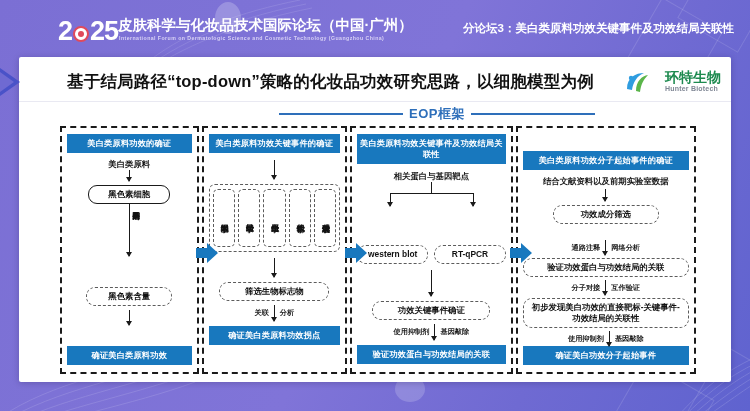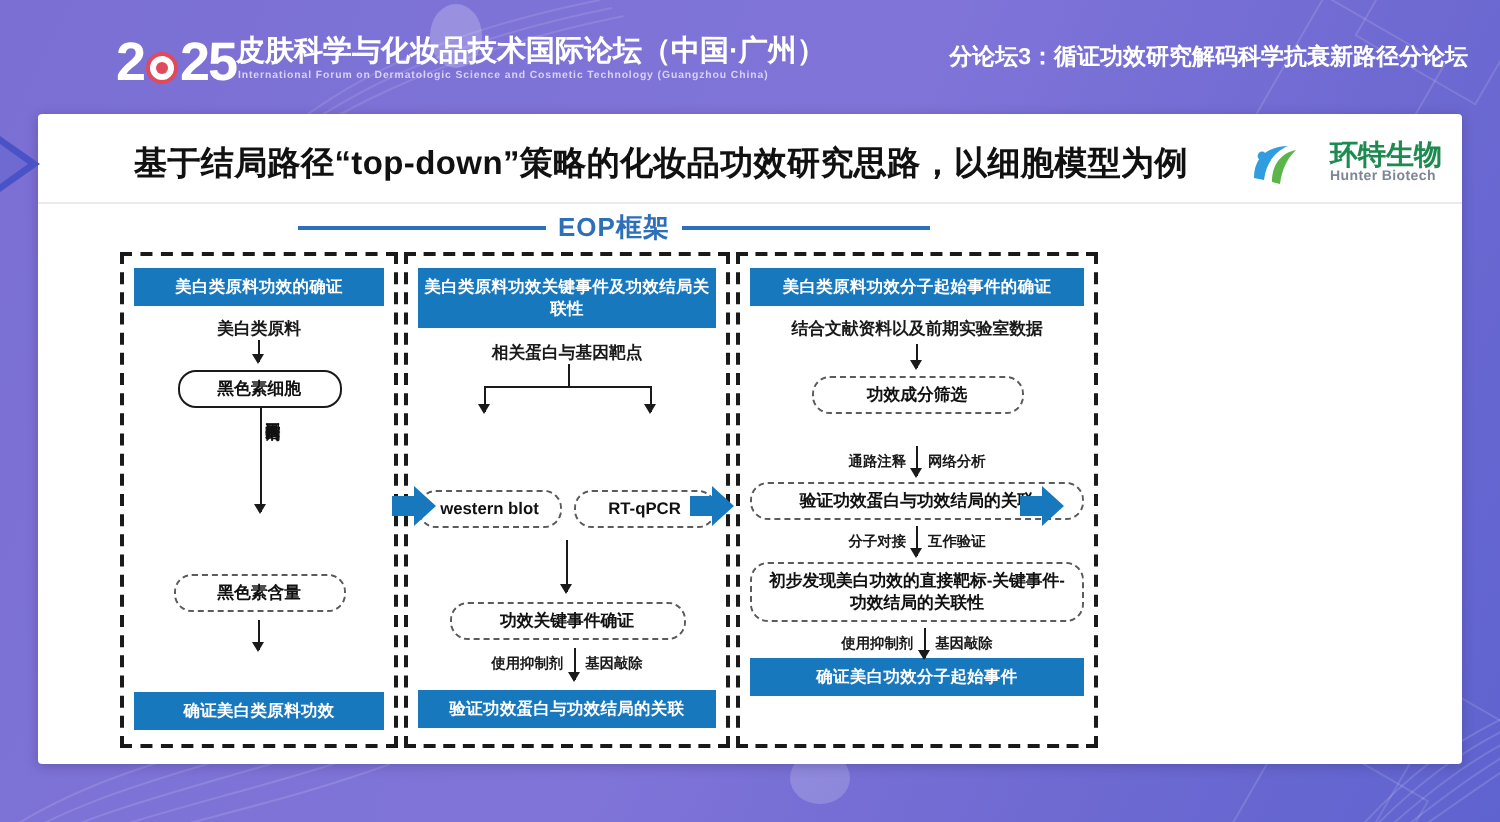--- a/index.html
+++ b/index.html
@@ -79,38 +79,38 @@
   .brand{
     position:absolute; right:10px; top:50%; transform:translateY(-50%);
     display:flex; align-items:center; gap:15px;
   }
   .brand-glyph{ width:26px; height:26px; position:relative; }
   .brand-txt-cn{ font-size:14px; font-weight:bold; color:#1d8a4f; line-height:14px;}
   .brand-txt-en{ font-size:7px; font-weight:bold; color:#7f8694; line-height:9px; letter-spacing:.2px;}
   
   .eop-wrap{
     position:absolute; left:19px; top:102px; width:576px; height:24px;
-    display:flex; align-items:center; justify-content:center; gap:6px;
+    display:flex; align-items:center; justify-content:flex-end; gap:6px;
   }
   .eop-line{ height:2px; width:124px; background:#2e6fba; }
   .eop-text{ font-size:13px; font-weight:bold; color:#2e6fba; letter-spacing:.5px; }
   
   .flow{
     position:absolute; left:60px; top:126px; width:636px; height:248px;
     display:flex; gap:3px;
   }
   .col{
     border:2px dashed #1a1a1a; position:relative;
     padding:6px 5px 7px 5px;
     display:flex; flex-direction:column; align-items:center;
   }
   .col.c1{ width:139px; }
   .col.c2{ width:146px; }
   .col.c3{ width:163px; }
-  .col.c4{ width:181px; }
+  .col.c4{ width:181px;justify-content:flex-end; }
   .blue-box{
     background:#1878be; color:#ffffff; font-weight:bold;
     font-size:8.2px; text-align:center; width:100%;
     padding:4px 2px; line-height:11px; letter-spacing:.2px;
   }
   .blue-box.bottom{ margin-top:auto; }
   .plain-label{
     font-size:8.4px; font-weight:bold; color:#1a1a1a; text-align:center;
     line-height:11px; padding:0 2px;
   }
@@ -218,21 +218,21 @@
 </div>
 
 <div class="topbar">
   <div class="logo-2025">
     <span class="num">2</span>
     <span class="logo-mark"></span>
     <span class="num">25</span>
   </div>
   <div class="title-cn">皮肤科学与化妆品技术国际论坛（中国·广州）</div>
   <div class="title-en">International Forum on Dermatologic Science and Cosmetic Technology (Guangzhou China)</div>
-  <div class="forum-tag">分论坛3：循证功效研究解码科学抗衰新路径分论坛</div>
+  <div class="forum-tag">分论坛3：美白类原料功效关键事件及功效结局关联性</div>
 </div>
 
 <div class="card"></div>
 
 <div class="titlestrip">
   <div class="arrow-left">
     <svg width="42" height="40" viewBox="0 0 42 40">
       <polygon points="0,6 20,20 0,34" fill="#4a52c8"></polygon>
       <polygon points="0,10 14,20 0,30" fill="#6f6ad2"></polygon>
     </svg>
@@ -276,20 +276,39 @@
     <div class="arrow-v" style="height:17px;margin-top:4px;"></div>
     <div class="blue-box bottom" style="margin-top:21px">确证美白类原料功效</div>
   </div>
 
   <div class="chev" style="left:136px;top:116px;">
     <svg width="22" height="22" viewBox="0 0 22 22">
         <polygon points="0,6 11,6 11,1 22,11 11,21 11,16 0,16" fill="#1878be"></polygon>
       </svg>
   </div>
 
+  <div class="col c2">
+    <div class="blue-box">美白类原料功效关键事件的确证</div>
+    <div class="arrow-v" style="height:19px;margin-top:7px;"></div>
+    <div class="omics" style="margin-top:5px">
+      <div class="omic-cell">基因组学</div>
+      <div class="omic-cell">转录组学</div>
+      <div class="omic-cell">蛋白组学</div>
+      <div class="omic-cell">代谢组学</div>
+      <div class="omic-cell">表观遗传学</div>
+    </div>
+    <div class="arrow-v" style="height:19px;margin-top:6px;"></div>
+    <div class="dashed-box" style="width:110px;margin-top:5px">筛选生物标志物</div>
+    <div class="row-note" style="margin-top:4px">
+      <span class="side-note">关联</span>
+      <span class="arrow-v" style="height:16px;display:inline-block;"></span>
+      <span class="side-note">分析</span>
+    </div>
+    <div class="blue-box bottom" style="margin-top:5px">确证美白类原料功效拐点</div>
+  </div>
 
   <div class="chev" style="left:285px;top:116px;">
     <svg width="22" height="22" viewBox="0 0 22 22">
         <polygon points="0,6 11,6 11,1 22,11 11,21 11,16 0,16" fill="#1878be"></polygon>
       </svg>
   </div>
 
   <div class="col c3">
     <div class="blue-box">美白类原料功效关键事件及功效结局关联性</div>
     <div style="height:7px"></div>

